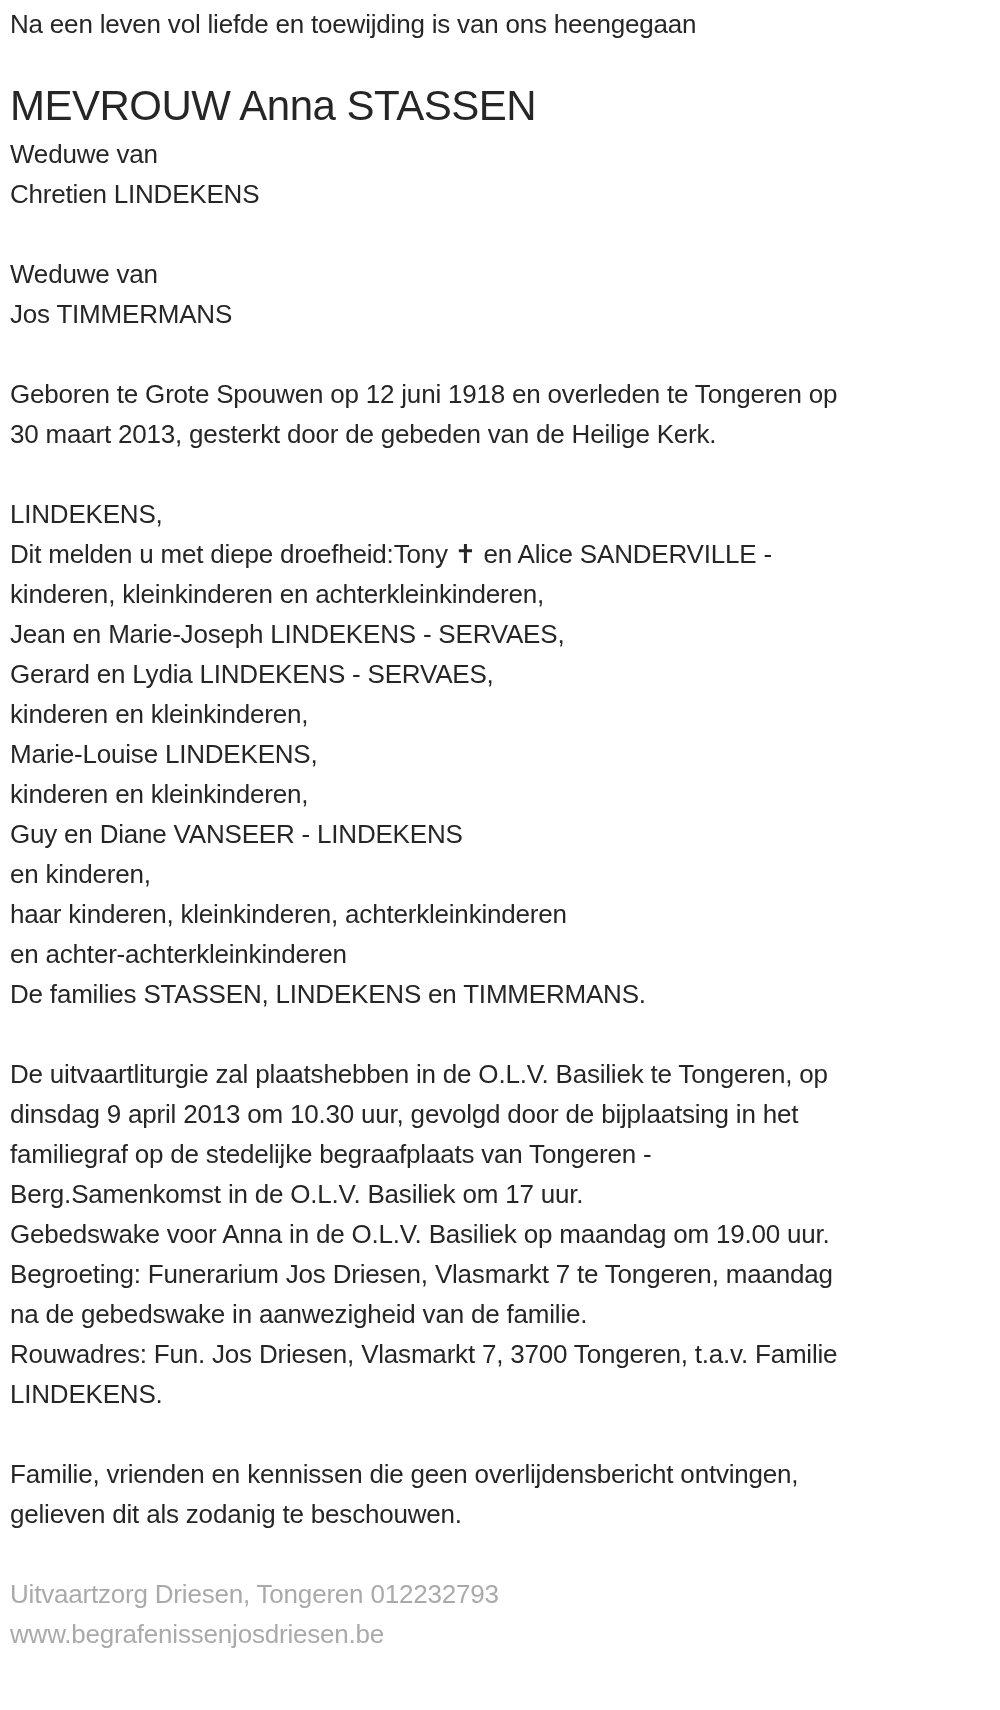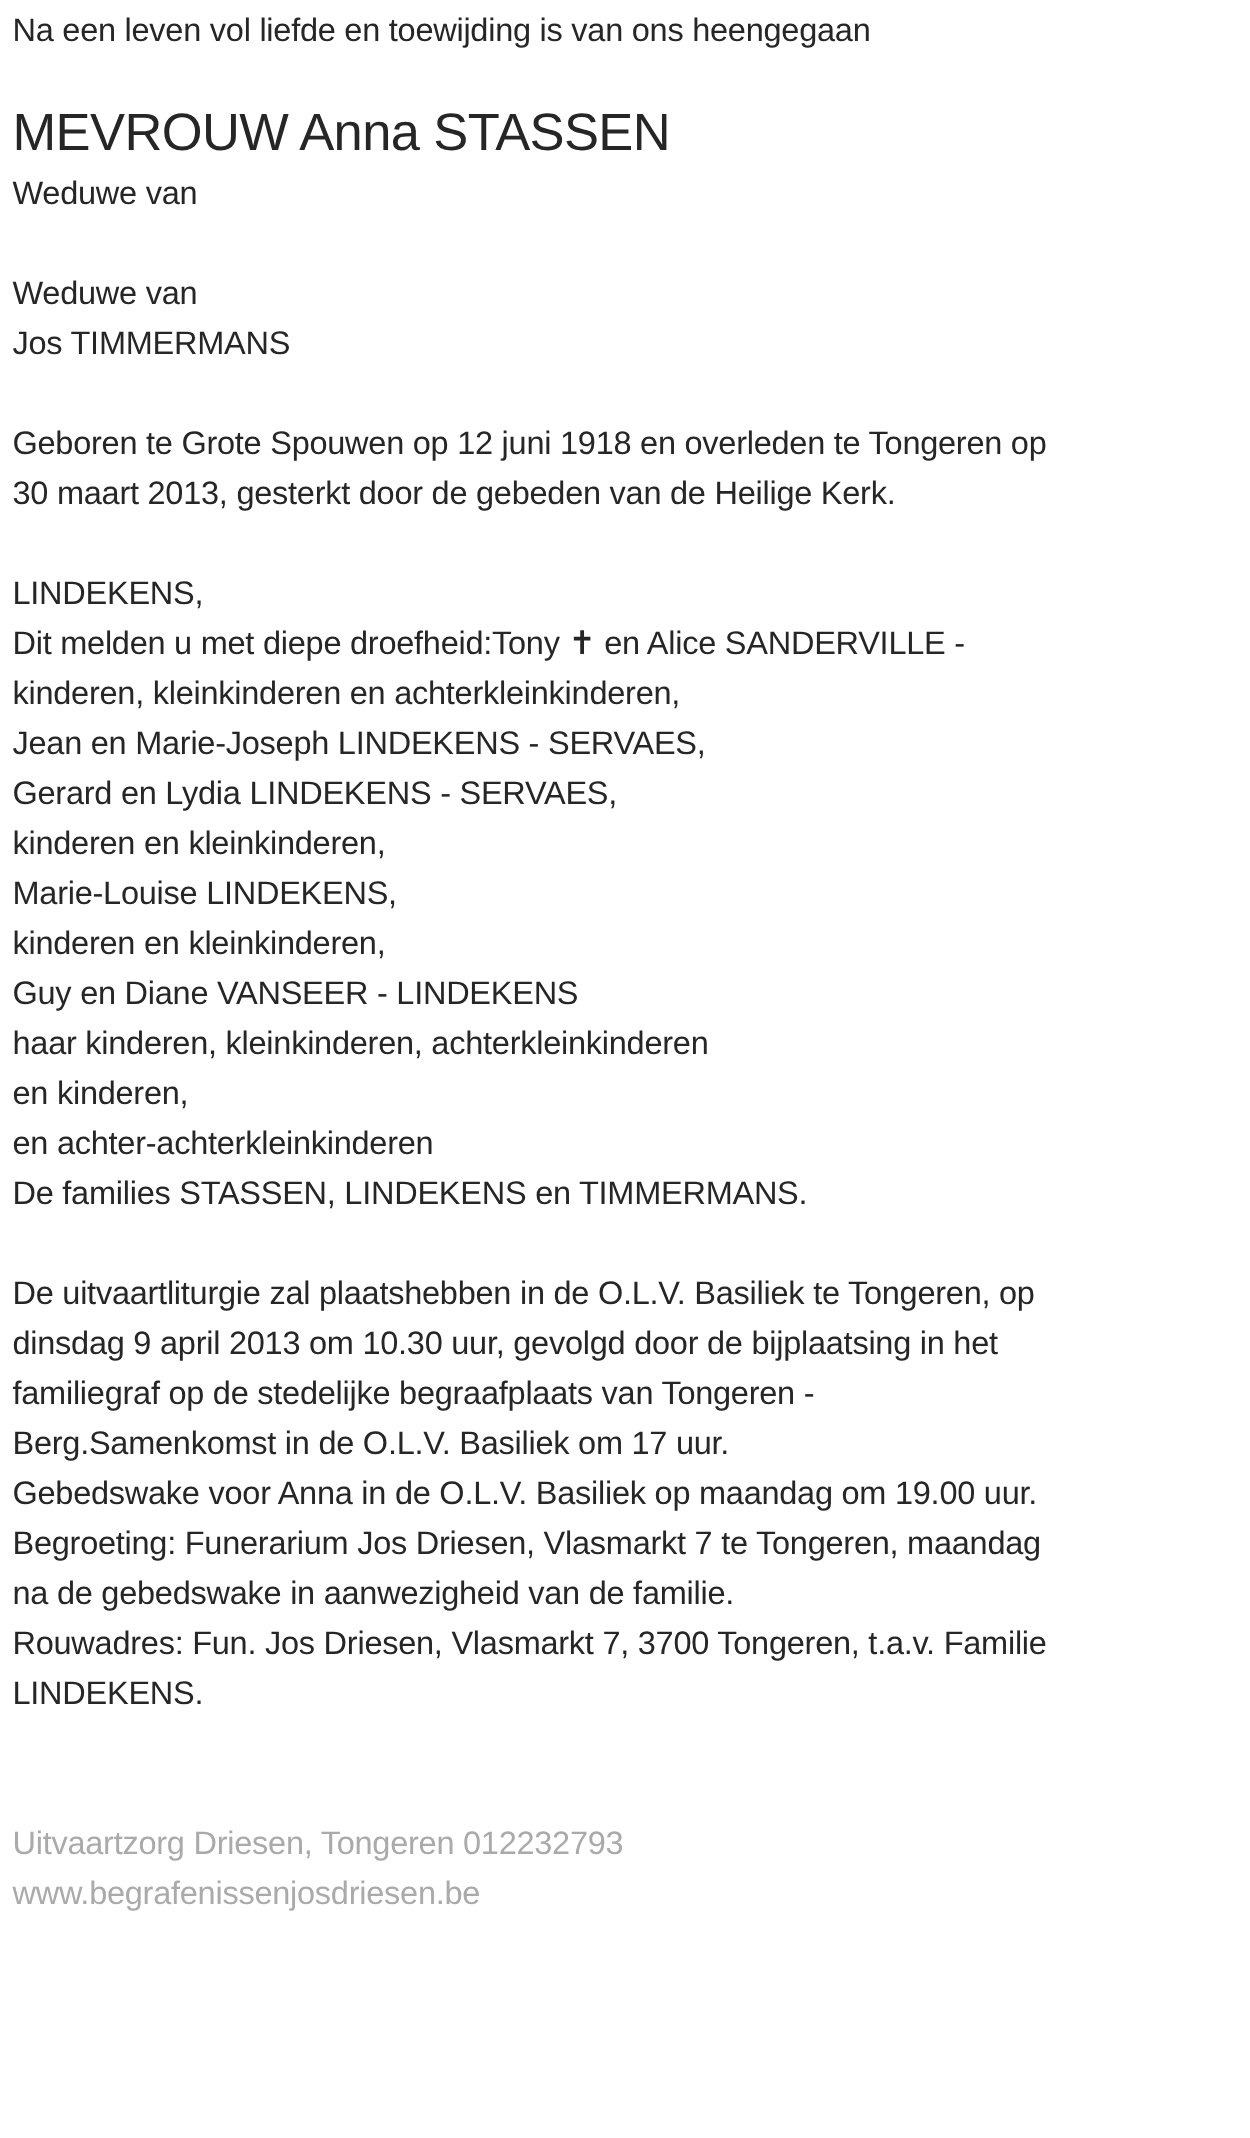--- a/index.html
+++ b/index.html
@@ -38,20 +38,21 @@
 </head>
 <body>
 
 <main>
 
   <div class="line">Na een leven vol liefde en toewijding is van ons heengegaan</div>
 
   <h1 class="title">MEVROUW Anna STASSEN</h1>
 
   <div class="line">Weduwe van</div>
+  <div class="line">Chretien LINDEKENS</div>
 
   <div class="line spacer"></div>
 
   <div class="line">Weduwe van</div>
   <div class="line">Jos TIMMERMANS</div>
 
   <div class="line spacer"></div>
 
   <section>
     <div class="line">Geboren te Grote Spouwen op 12 juni 1918 en overleden te Tongeren op</div>
@@ -63,42 +64,46 @@
   <section>
     <div class="line">LINDEKENS,</div>
     <div class="line">Dit melden u met diepe droefheid:Tony ✝ en Alice SANDERVILLE -</div>
     <div class="line">kinderen, kleinkinderen en achterkleinkinderen,</div>
     <div class="line">Jean en Marie-Joseph LINDEKENS - SERVAES,</div>
     <div class="line">Gerard en Lydia LINDEKENS - SERVAES,</div>
     <div class="line">kinderen en kleinkinderen,</div>
     <div class="line">Marie-Louise LINDEKENS,</div>
     <div class="line">kinderen en kleinkinderen,</div>
     <div class="line">Guy en Diane VANSEER - LINDEKENS</div>
+    <div class="line">en kinderen,</div>
     <div class="line">haar kinderen, kleinkinderen, achterkleinkinderen</div>
-    <div class="line">en kinderen,</div>
     <div class="line">en achter-achterkleinkinderen</div>
     <div class="line">De families STASSEN, LINDEKENS en TIMMERMANS.</div>
   </section>
 
   <div class="line spacer"></div>
 
   <section>
     <div class="line">De uitvaartliturgie zal plaatshebben in de O.L.V. Basiliek te Tongeren, op</div>
     <div class="line">dinsdag 9 april 2013 om 10.30 uur, gevolgd door de bijplaatsing in het</div>
     <div class="line">familiegraf op de stedelijke begraafplaats van Tongeren -</div>
     <div class="line">Berg.Samenkomst in de O.L.V. Basiliek om 17 uur.</div>
     <div class="line">Gebedswake voor Anna in de O.L.V. Basiliek op maandag om 19.00 uur.</div>
     <div class="line">Begroeting: Funerarium Jos Driesen, Vlasmarkt 7 te Tongeren, maandag</div>
     <div class="line">na de gebedswake in aanwezigheid van de familie.</div>
     <div class="line">Rouwadres: Fun. Jos Driesen, Vlasmarkt 7, 3700 Tongeren, t.a.v. Familie</div>
     <div class="line">LINDEKENS.</div>
   </section>
 
   <div class="line spacer"></div>
 
+  <section>
+    <div class="line">Familie, vrienden en kennissen die geen overlijdensbericht ontvingen,</div>
+    <div class="line">gelieven dit als zodanig te beschouwen.</div>
+  </section>
 
   <div class="line spacer"></div>
 
   <footer>
     <div class="line muted">Uitvaartzorg Driesen, Tongeren 012232793</div>
     <div class="line muted">www.begrafenissenjosdriesen.be</div>
   </footer>
 
 </main>
 

